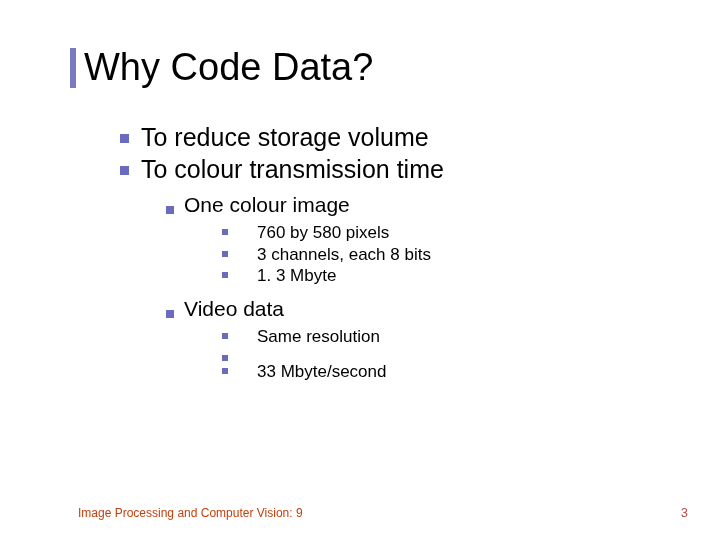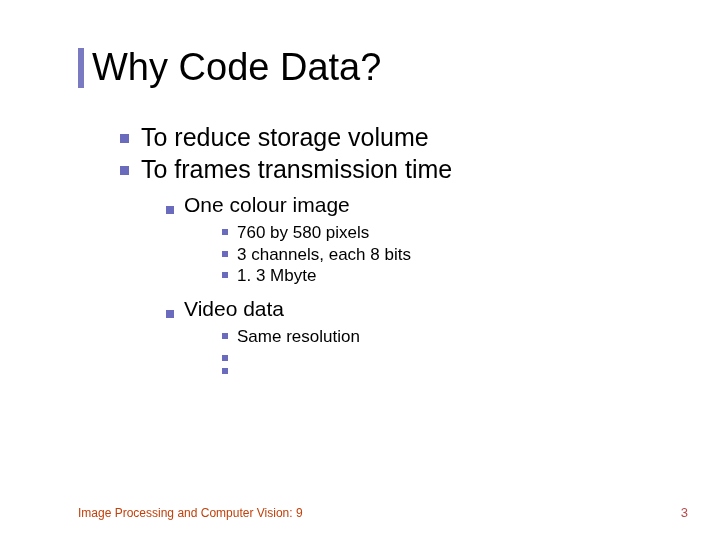--- a/index.html
+++ b/index.html
@@ -1,28 +1,28 @@
 <!DOCTYPE html>
 <html><head>
 <meta charset="utf-8">
 <style>
   * { margin: 0; padding: 0; box-sizing: border-box; }
   html, body { width: 720px; height: 540px; background: #fff; font-family: Verdana, Geneva, sans-serif; color: #000; }
   .slide { width: 720px; height: 540px; position: relative; padding: 0; }
-  .title-wrap { position: absolute; left: 78px; top: 48px; display: flex; align-items: stretch; }
+  .title-wrap { position: absolute; left: 70px; top: 48px; display: flex; align-items: stretch; }
   .accent-bar { width: 6px; background: #7a7ac2; margin-right: 8px; }
   .title { font-size: 38px; font-weight: 400; line-height: 1.05; }
   .body { position: absolute; left: 120px; top: 122px; width: 560px; }
   .ul1 { list-style: none; }
   .ul2 { list-style: none; margin-top: 8px; }
   .ul3 { list-style: none; margin-top: 4px; margin-bottom: 6px; }
   .li1 { display: flex; align-items: flex-start; margin-bottom: 2px; }
   .li2 { display: flex; align-items: center; margin-left: 46px; margin-top: 8px; }
   .li2b { display: block; margin-left: 46px; }
-  .li3 { display: flex; align-items: flex-start; margin-left: 102px; margin-bottom: 0; }
+  .li3 { display: flex; align-items: flex-start; margin-left: 102px; margin-bottom: 0; gap: 20px; }
   .sq1 { width: 9px; height: 9px; background: #6b6bbd; flex: 0 0 auto; margin-top: 12px; margin-right: 12px; }
   .sq2 { width: 8px; height: 8px; background: #6b6bbd; flex: 0 0 auto; margin-top: 9px; margin-right: 10px; }
   .sq3 { width: 6px; height: 6px; background: #6b6bbd; flex: 0 0 auto; margin-top: 7px; margin-right: 9px; }
   .t1 { font-size: 25px; line-height: 1.2; }
   .t2 { font-size: 21px; line-height: 1.25; }
   .t3 { font-size: 17px; line-height: 1.25; }
   .footer-left { position: absolute; left: 78px; bottom: 20px; font-size: 12px; color: #c2410c; }
   .footer-right { position: absolute; right: 32px; bottom: 20px; font-size: 13px; color: #b94a4a; }
   .sec2 { margin-top: 10px; }
 </style>
@@ -37,21 +37,21 @@
   </div>
 
   <div class="body">
     <ul class="ul1">
       <li class="li1">
         <span class="sq1"></span>
         <span class="t1">To reduce storage volume</span>
       </li>
       <li class="li1">
         <span class="sq1"></span>
-        <span class="t1">To frames transmission time</span>
+        <span class="t1">To colour transmission time</span>
       </li>
     </ul>
 
     <ul class="ul2">
       <li class="li2b">
         <div class="li2" style="margin-left:0">
           <span class="sq2"></span>
           <span class="t2">One colour image</span>
         </div>
         <ul class="ul3">
@@ -78,20 +78,21 @@
         <ul class="ul3">
           <li class="li3" style="margin-left:56px">
             <span class="sq3"></span>
             <span class="t3">Same resolution</span>
           </li>
           <li class="li3" style="margin-left:56px">
             <span class="sq3"></span>
           </li>
           <li class="li3" style="margin-left:56px">
             <span class="sq3"></span>
+            <span class="t3">33 Mbyte/second</span>
           </li>
         </ul>
       </li>
     </ul>
   </div>
 
   <div class="footer-left">Image Processing and Computer Vision: 9</div>
   <div class="footer-right">3</div>
 
 </div>

